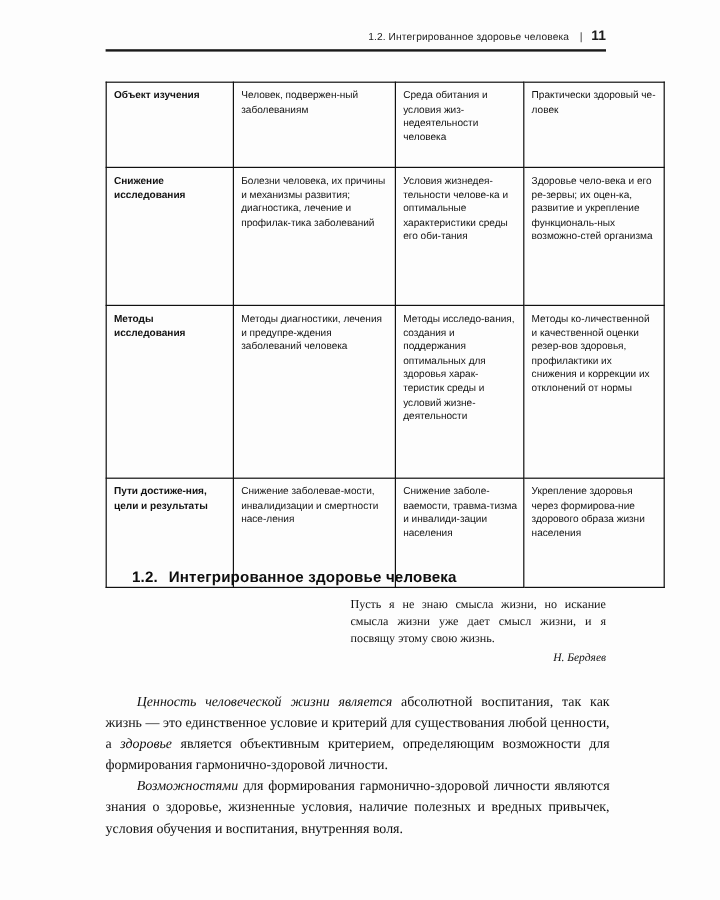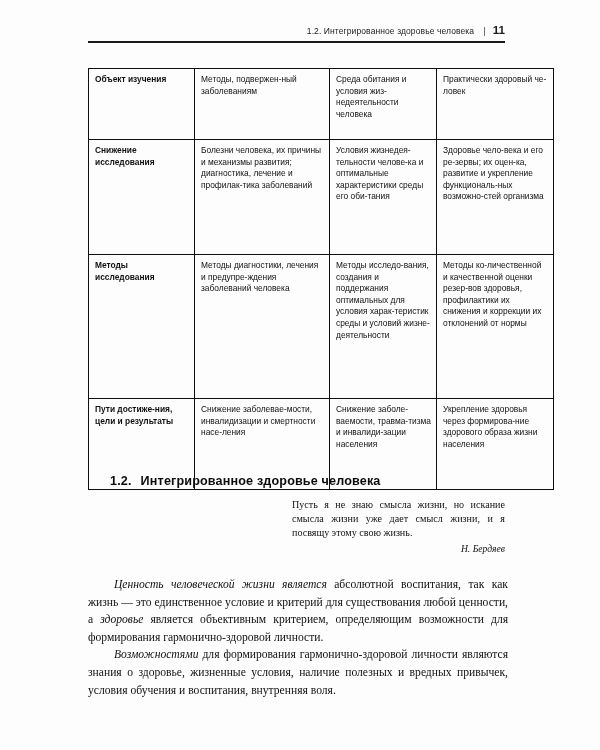--- a/index.html
+++ b/index.html
@@ -162,34 +162,34 @@
     <span class="runhead-sep">|</span>
     <span class="runhead-page">11</span>
   </div>
   <div class="runrule"></div>
 
 
   <table class="tbl">
     <tbody>
       <tr class="r0">
         <td class="c0">Объект изучения</td>
-        <td class="c1">Методы, подвержен-ный заболеваниям</td>
+        <td class="c1">Человек, подвержен-ный заболеваниям</td>
         <td class="c2">Среда обитания и условия жиз-недеятельности человека</td>
         <td class="c3">Практически здоровый че-ловек</td>
       </tr>
       <tr class="r1">
         <td class="c0">Снижение исследования</td>
         <td class="c1">Болезни человека, их причины и механизмы развития; диагностика, лечение и профилак-тика заболеваний</td>
         <td class="c2">Условия жизнедея-тельности челове-ка и оптимальные характеристики среды его оби-тания</td>
         <td class="c3">Здоровье чело-века и его ре-зервы; их оцен-ка, развитие и укрепление функциональ-ных возможно-стей организма</td>
       </tr>
       <tr class="r2">
         <td class="c0">Методы исследования</td>
         <td class="c1">Методы диагностики, лечения и предупре-ждения заболеваний человека</td>
-        <td class="c2">Методы исследо-вания, создания и поддержания оптимальных для условия харак-теристик среды и условий жизне-деятельности</td>
+        <td class="c2">Методы исследо-вания, создания и поддержания оптимальных для здоровья харак-теристик среды и условий жизне-деятельности</td>
         <td class="c3">Методы ко-личественной и качественной оценки резер-вов здоровья, профилактики их снижения и коррекции их отклонений от нормы</td>
       </tr>
       <tr class="r3">
         <td class="c0">Пути достиже-ния, цели и результаты</td>
         <td class="c1">Снижение заболевае-мости, инвалидизации и смертности насе-ления</td>
         <td class="c2">Снижение заболе-ваемости, травма-тизма и инвалиди-зации населения</td>
         <td class="c3">Укрепление здоровья через формирова-ние здорового образа жизни населения</td>
       </tr>
     </tbody>
   </table>

